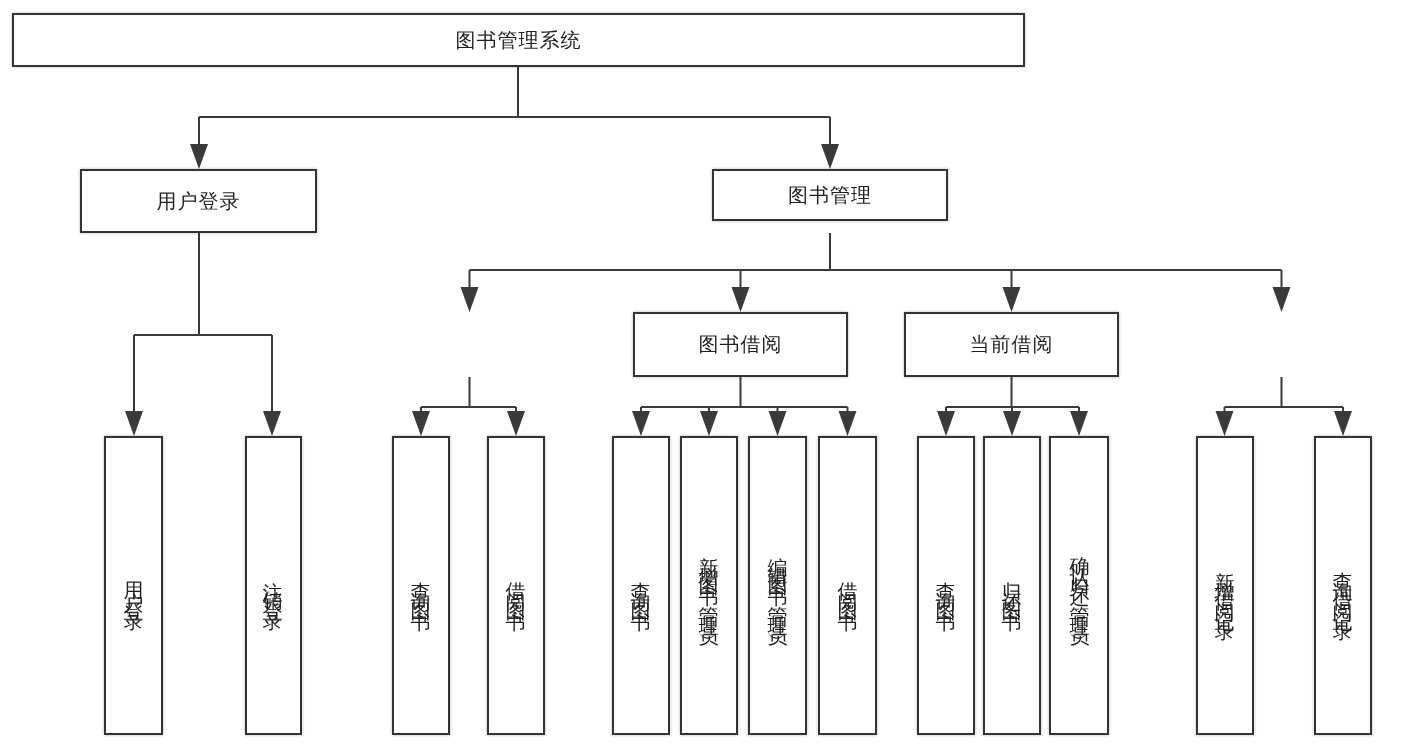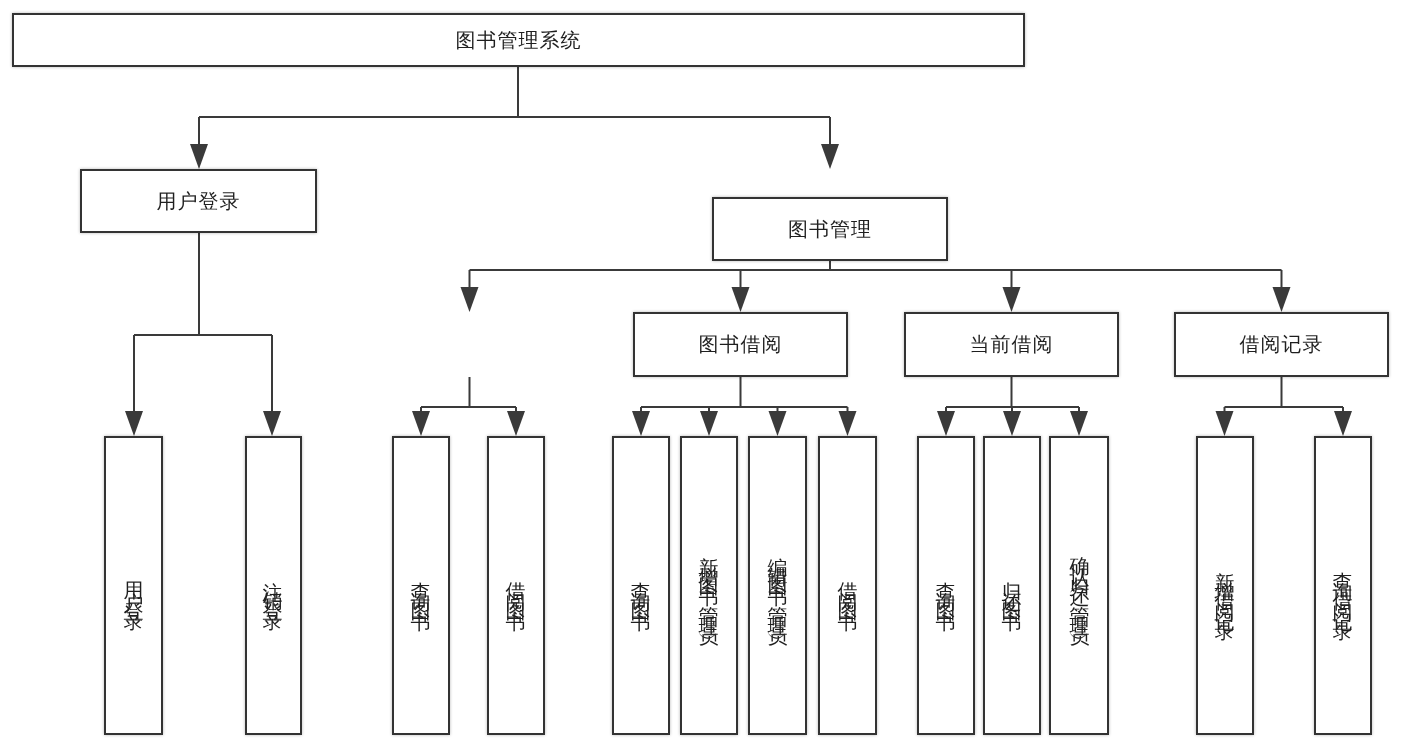--- a/index.html
+++ b/index.html
@@ -127,25 +127,24 @@
         <line x1="1224.5" y1="407" x2="1224.5" y2="414"></line>
         <polygon points="1215.5,411 1233.5,411 1224.5,436" stroke="none"></polygon>
         <line x1="1343" y1="407" x2="1343" y2="414"></line>
         <polygon points="1334,411 1352,411 1343,436" stroke="none"></polygon>
       </g>
   </svg>
 
   <div class="node" style="left:12px; top:13px; width:1013px; height:54px;">图书管理系统</div>
 
   <div class="node" style="left:80px; top:169px; width:237px; height:64px;">用户登录</div>
-  <div class="node" style="left:712px; top:169px; width:236px; height:64px;margin-top:28px;">图书管理</div>
+  <div class="node" style="left:712px; top:169px; width:236px; height:52px;">图书管理</div>
 
   <div class="node" style="left:904px; top:312px; width:215px; height:65px;">当前借阅</div>
   <div class="node" style="left:633px; top:312px; width:215px; height:65px;">图书借阅</div>
-  <div class="node" style="left:1174px; top:312px; width:215px; height:65px;">借阅记录</div>
 
   <div class="leaf" style="left:104px; width:59px;">用户登录</div>
   <div class="leaf" style="left:245px; width:57px;">注销登录</div>
 
   <div class="leaf" style="left:392px; width:58px;">查询图书</div>
   <div class="leaf" style="left:487px; width:58px;">借阅图书</div>
 
   <div class="leaf" style="left:612px; width:58px;">查询图书</div>
   <div class="leaf" style="left:680px; width:58px;">新增图书（管理员）</div>
   <div class="leaf" style="left:748px; width:59px;">编辑图书（管理员）</div>

